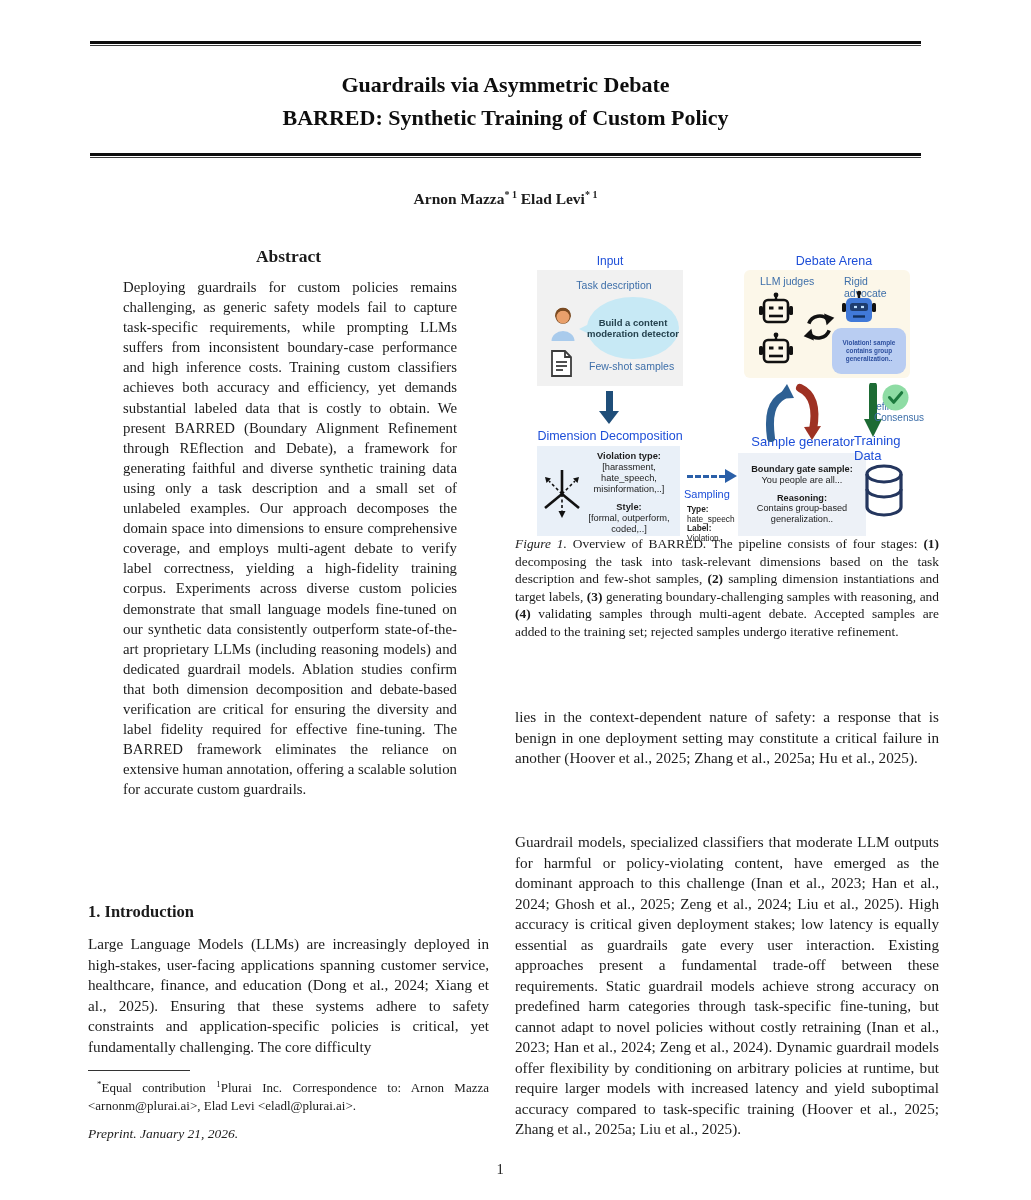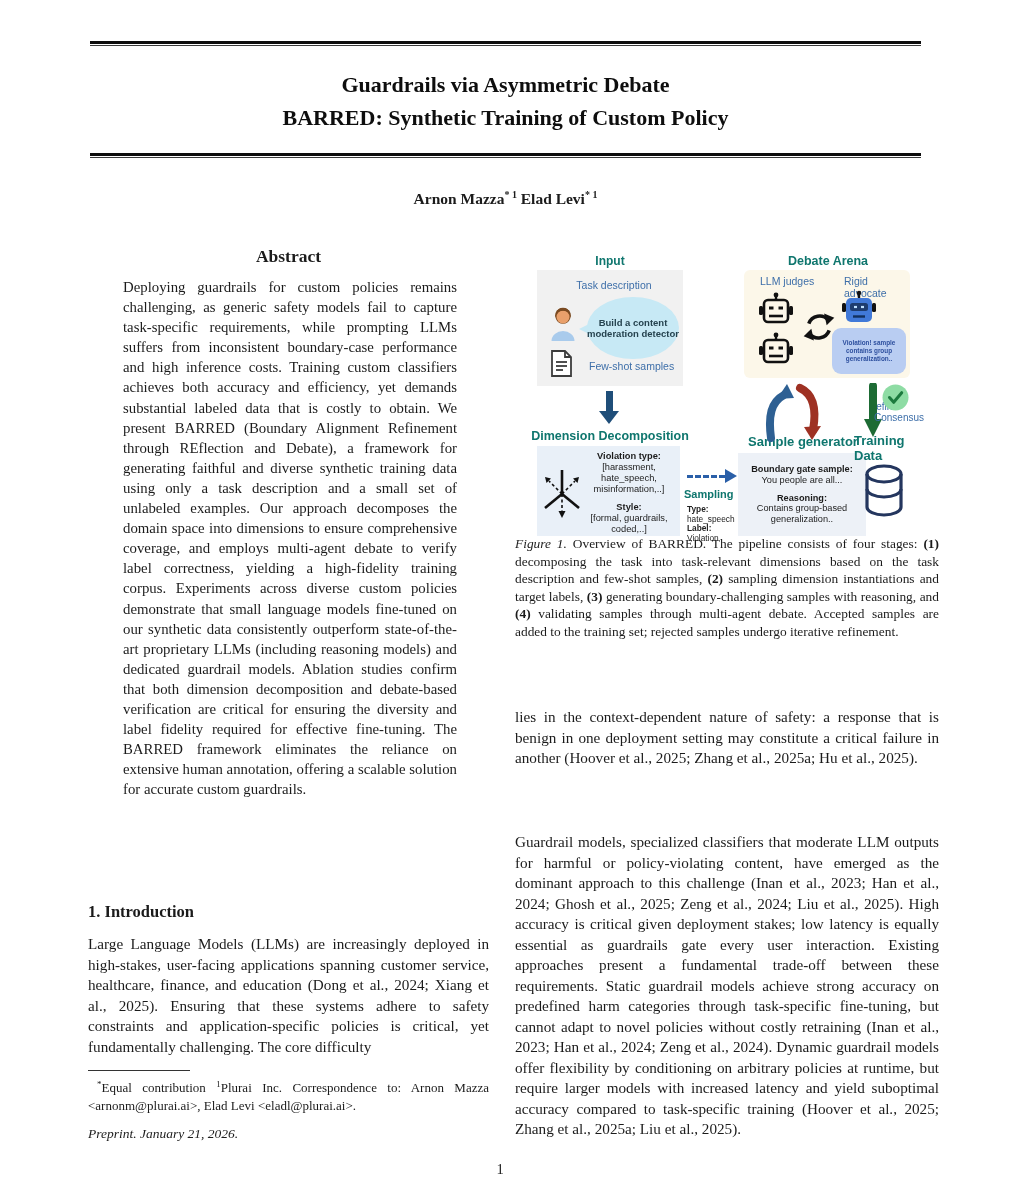--- a/index.html
+++ b/index.html
@@ -29,21 +29,21 @@
   .preprint { top:1126px; font-style:italic; font-size:13.5px; }
   .caption { top:535px; text-align:justify; font-size:13.4px; line-height:17.6px; }
   .caption .it { font-style:italic; }
   .caption .bd { font-weight:bold; }
   .rc-para1 { top:707px; text-align:justify; font-size:15.2px; line-height:20.5px; }
   .rc-para2 { top:800px; text-align:justify; font-size:15.2px; line-height:20.5px;margin-top:32px; }
   .page-number { left:0; top:1161px; width:1000px; text-align:center; font-size:14.5px; }
 
   
   .figure { left:510px; top:248px; width:432px; height:300px; font-family:"Liberation Sans","DejaVu Sans",sans-serif; }
-  .fig-label { font-weight:bold; color:#0f766e; }
+  .fig-label { font-weight:normal; color:#1d4ed8; }
   .blue-label { font-weight:normal; color:#3e6fa9;padding-left:8px; }
   .input-title { left:27px; top:6px; width:146px; text-align:center; font-size:12px; }
   .input-box { left:27px; top:22px; width:146px; height:116px; background:#f1f1f1; }
   .task-label { left:0; top:9px; width:100%; text-align:center; font-size:10.5px; }
   .person-icon { left:11px; top:36px; }
   .speech-bubble { left:50px; top:27px; width:92px; height:62px; background:#c7e9f5; border-radius:50%; display:flex; align-items:center; justify-content:center; text-align:center; font-size:9.5px; line-height:11.5px; color:#25424e; font-weight:bold; }
   .bubble-tail { left:42px; top:52px; width:0; height:0; border-top:7px solid transparent; border-bottom:7px solid transparent; border-right:14px solid #c7e9f5; }
   .doc-icon { left:13px; top:80px; }
   .fewshot-label { left:44px; top:90px; font-size:10.5px; }
   .down-arrow-stem { left:96px; top:143px; width:7px; height:20px; background:#1f4e79; }
@@ -57,21 +57,21 @@
   .sampling-arrow-line { left:177px; top:227px; width:38px; border-top:3.5px dashed #2a5fa8; }
   .sampling-arrow-head { left:215px; top:221px; width:0; height:0; border-top:7px solid transparent; border-bottom:7px solid transparent; border-left:12px solid #2a5fa8; }
   .sampling-label { left:174px; top:240px; font-size:11px; }
   .sampling-details { left:177px; top:257px; font-size:8.3px; line-height:9.6px; color:#222; }
   .sampling-details .hd { font-weight:bold; }
   .gen-title { left:226px; top:186px; width:134px; text-align:center; font-size:13px; }
   .gen-box { left:228px; top:205px; width:128px; height:83px; background:#edf1f7; display:flex; align-items:center; justify-content:center; }
   .gen-text { width:118px; text-align:center; font-size:9.2px; line-height:10.8px; color:#1c1c1c; }
   .gen-text .hd { font-weight:bold; }
   .gen-gap { height:7px; }
-  .debate-title { left:234px; top:6px; width:168px; text-align:center; font-size:12.5px; }
+  .debate-title { left:240px; top:6px; width:168px; text-align:center; font-size:12.5px; }
   .debate-box { left:234px; top:22px; width:166px; height:108px; background:#fcf7e9; border-radius:6px; }
   .judges-label { left:8px; top:5px; font-size:10.5px; }
   .advocate-label { left:92px; top:5px; font-size:10.5px; }
   .robot1 { left:14px; top:21px; }
   .robot2 { left:14px; top:61px; }
   .cycle-icon { left:58px; top:38px; }
   .blue-robot { left:96px; top:20px; }
   .verdict-bubble { left:88px; top:58px; width:74px; height:46px; background:#b9cdf2; border-radius:9px; display:flex; align-items:center; justify-content:center; text-align:center; font-size:6.4px; line-height:8px; font-weight:bold; color:#2d4f9e; }
   .refine-arrows { left:250px; top:134px; }
   .refine-label { left:320px; top:153px; font-size:10px;margin-left:31px; }
@@ -146,21 +146,21 @@
         <polygon points="40,13 34,14.5 38.5,19" fill="#111"></polygon>
         <line x1="23" y1="30" x2="23" y2="48" stroke="#111" stroke-width="1.6" stroke-dasharray="3 2.5"></line>
         <polygon points="23,54 19.5,47 26.5,47" fill="#111"></polygon>
       </svg>
     </div>
     <div class="abs decomp-text">
       <div class="hd">Violation type:</div>
       <div>[harassment, hate_speech, misinformation,..]</div>
       <div class="decomp-gap"></div>
       <div class="hd">Style:</div>
-      <div>[formal, guardrails, coded,..]</div>
+      <div>[formal, outperform, coded,..]</div>
     </div>
   </div>
 
   <div class="abs sampling-arrow-line"></div>
   <div class="abs sampling-arrow-head"></div>
   <div class="abs sampling-label fig-label">Sampling</div>
   <div class="abs sampling-details">
     <div class="hd">Type:</div>
     <div>hate_speech</div>
     <div class="hd">Label:</div>

